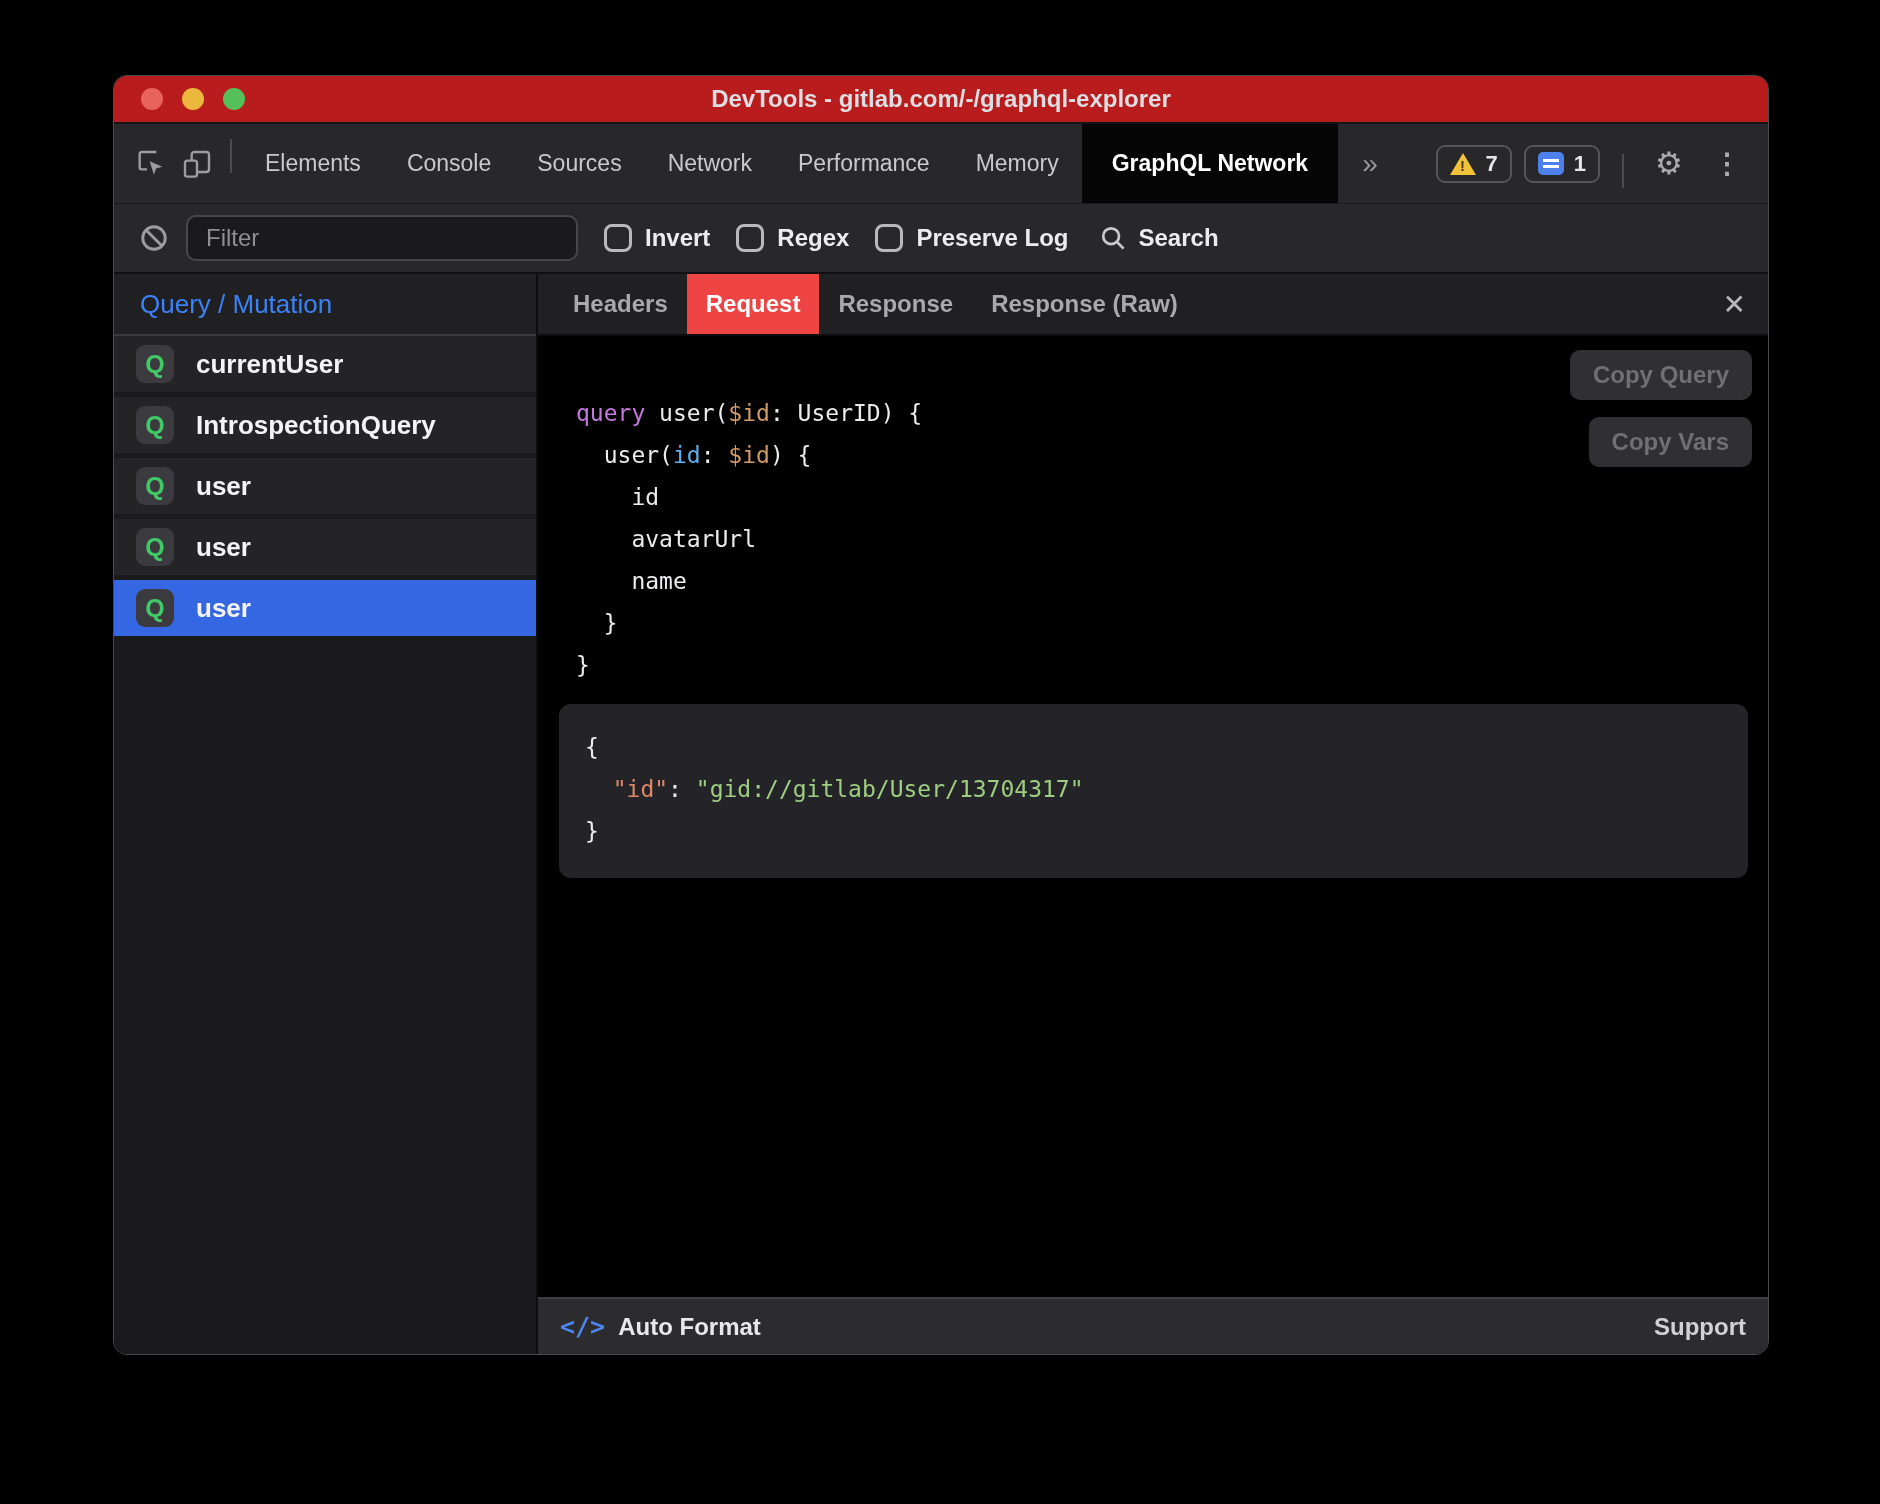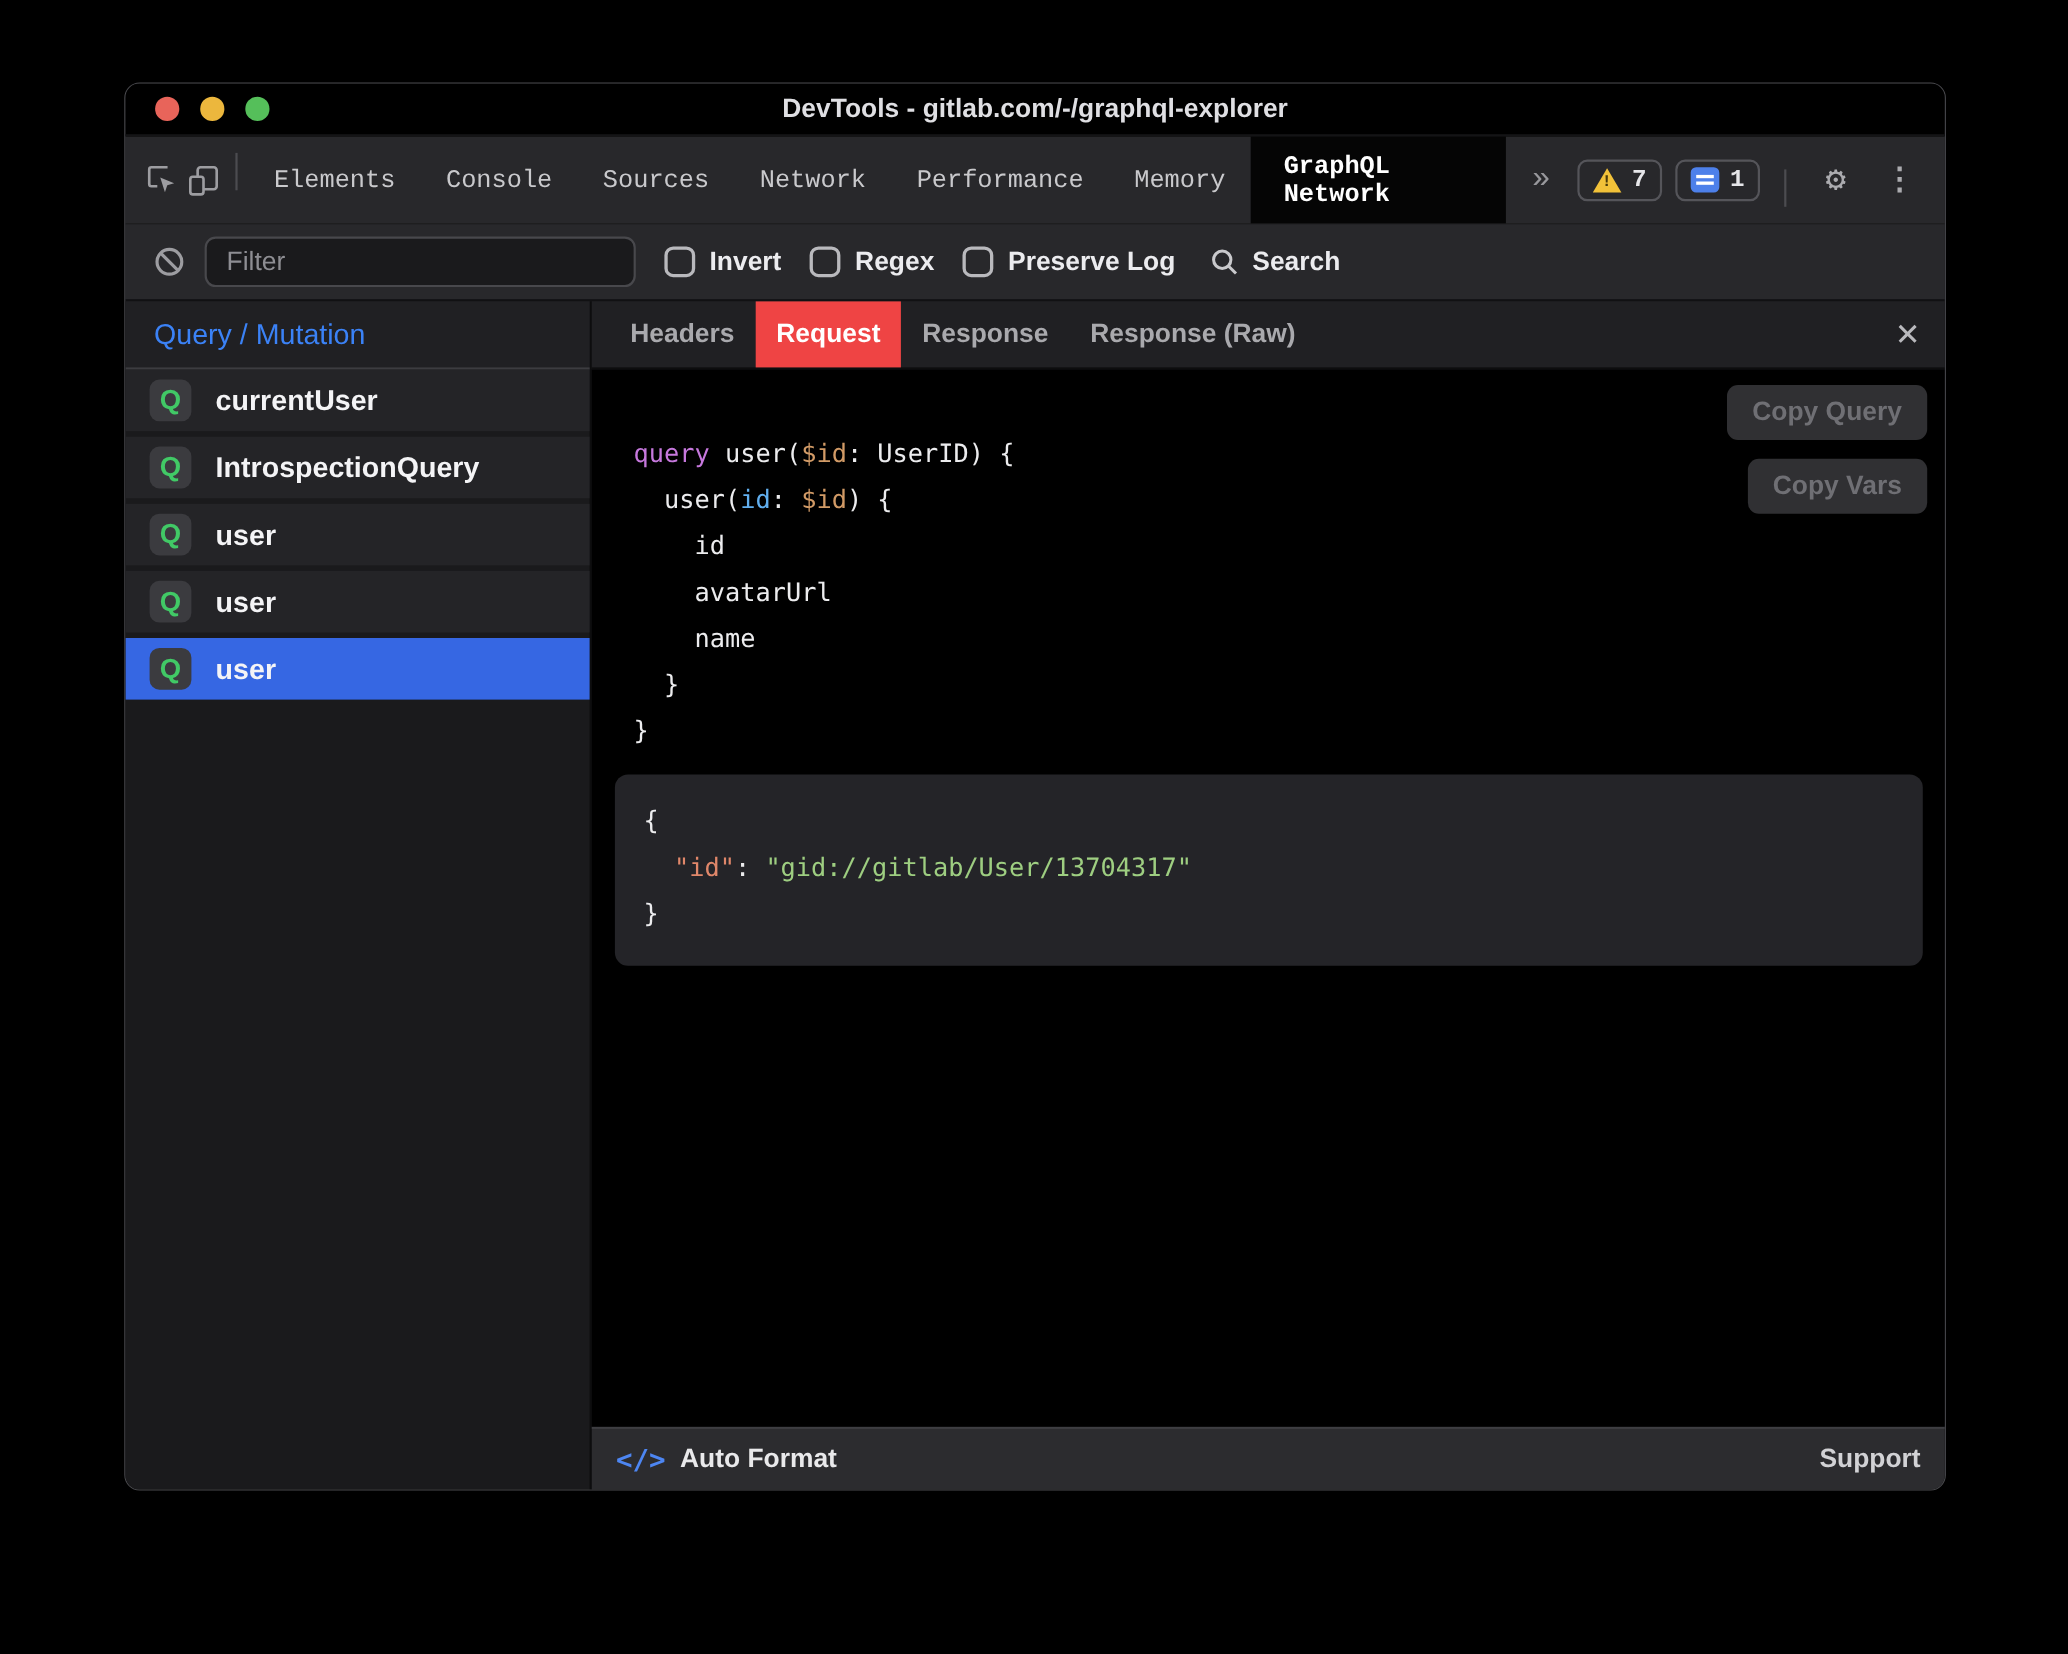--- a/index.html
+++ b/index.html
@@ -3,30 +3,30 @@
 <meta charset="utf-8">
 <style>
   * { margin:0; padding:0; box-sizing:border-box; }
   html,body { width:1880px; height:1504px; background:#000; font-family:"Liberation Sans", sans-serif; overflow:hidden; }
 
   .window { position:absolute; left:113px; top:75px; width:1656px; height:1280px;
             background:#1b1b1d; border:1px solid #4a4a4e; border-radius:14px; overflow:hidden;
             display:flex; flex-direction:column; }
 
   
-  .titlebar { height:48px; background:#000000; border-bottom:2px solid #141416;
+  .titlebar { height:48px; background:#b91c1c; border-bottom:2px solid #141416;
               display:flex; align-items:center; position:relative; flex:0 0 auto; }
   .traffic { position:absolute; left:27px; top:0; height:100%; display:flex; align-items:center; gap:19px; }
   .light { width:22px; height:22px; border-radius:50%; }
   .light.red{ background:#e8645a; } .light.yellow{ background:#ecb73d; } .light.green{ background:#55bf5a; }
   .title { flex:1; text-align:center; color:#dfdfe3; font-size:24px; font-weight:700; }
 
   
   .toolbar { height:80px; background:#28282b; border-bottom:1px solid #1a1a1c;
-             display:flex; align-items:stretch; padding-left:14px; flex:0 0 auto;font-family:Liberation Mono, monospace; }
+             display:flex; align-items:stretch; padding-left:14px; flex:0 0 auto; }
   .icon-btn { width:46px; display:flex; align-items:center; justify-content:center; }
   .tb-divider { width:2px; height:34px; background:#4c4c50; margin:15px 10px 0; }
   .tb-tab { padding:0 23px; display:flex; align-items:center; color:#c9c9cc; font-size:23px; cursor:default; }
   .tb-tab.active { background:#050505; color:#ffffff; padding:0 30px; font-weight:600; }
   .more { display:flex; align-items:center; color:#98989c; font-size:28px; padding:0 24px; }
   .tb-right { margin-left:auto; display:flex; align-items:center; gap:12px; padding-right:18px; }
   .pill { display:flex; align-items:center; gap:10px; border:2px solid #55555a; border-radius:9px;
           height:38px; padding:0 12px; color:#e6e6e9; font-size:22px; font-weight:600; }
   .warn-icon { position:relative; width:26px; height:22px; }
   .warn-icon::before { content:""; position:absolute; left:0; top:0;

